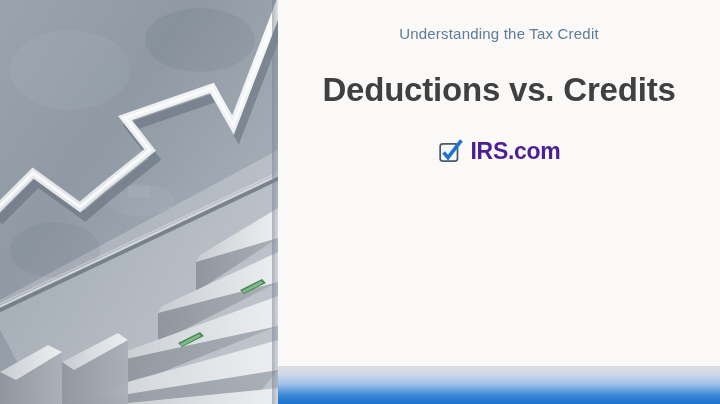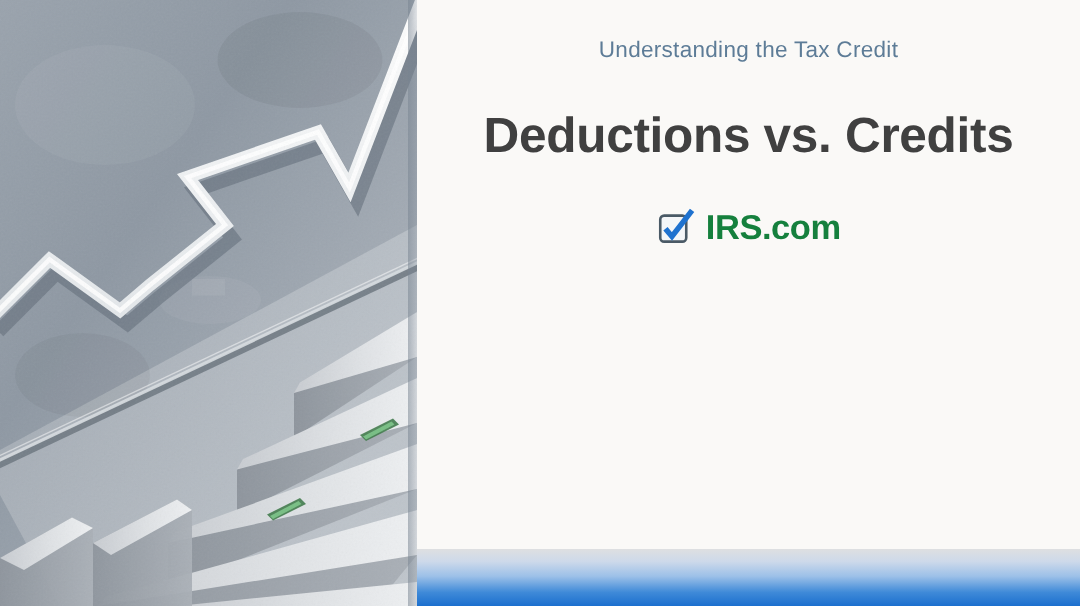--- a/index.html
+++ b/index.html
@@ -96,21 +96,21 @@
   }
   .logo-check {
     display: block;
     width: 26px;
     height: 26px;
     overflow: visible;
   }
   .logo-text {
     font-size: 23px;
     font-weight: bold;
-    color: #15803d;
+    color: #4c1d95;
     letter-spacing: -0.3px;
     line-height: 1;
   }
 
   
   .bottom-bar {
     position: absolute;
     left: 278px;
     bottom: 0;
     width: 442px;

